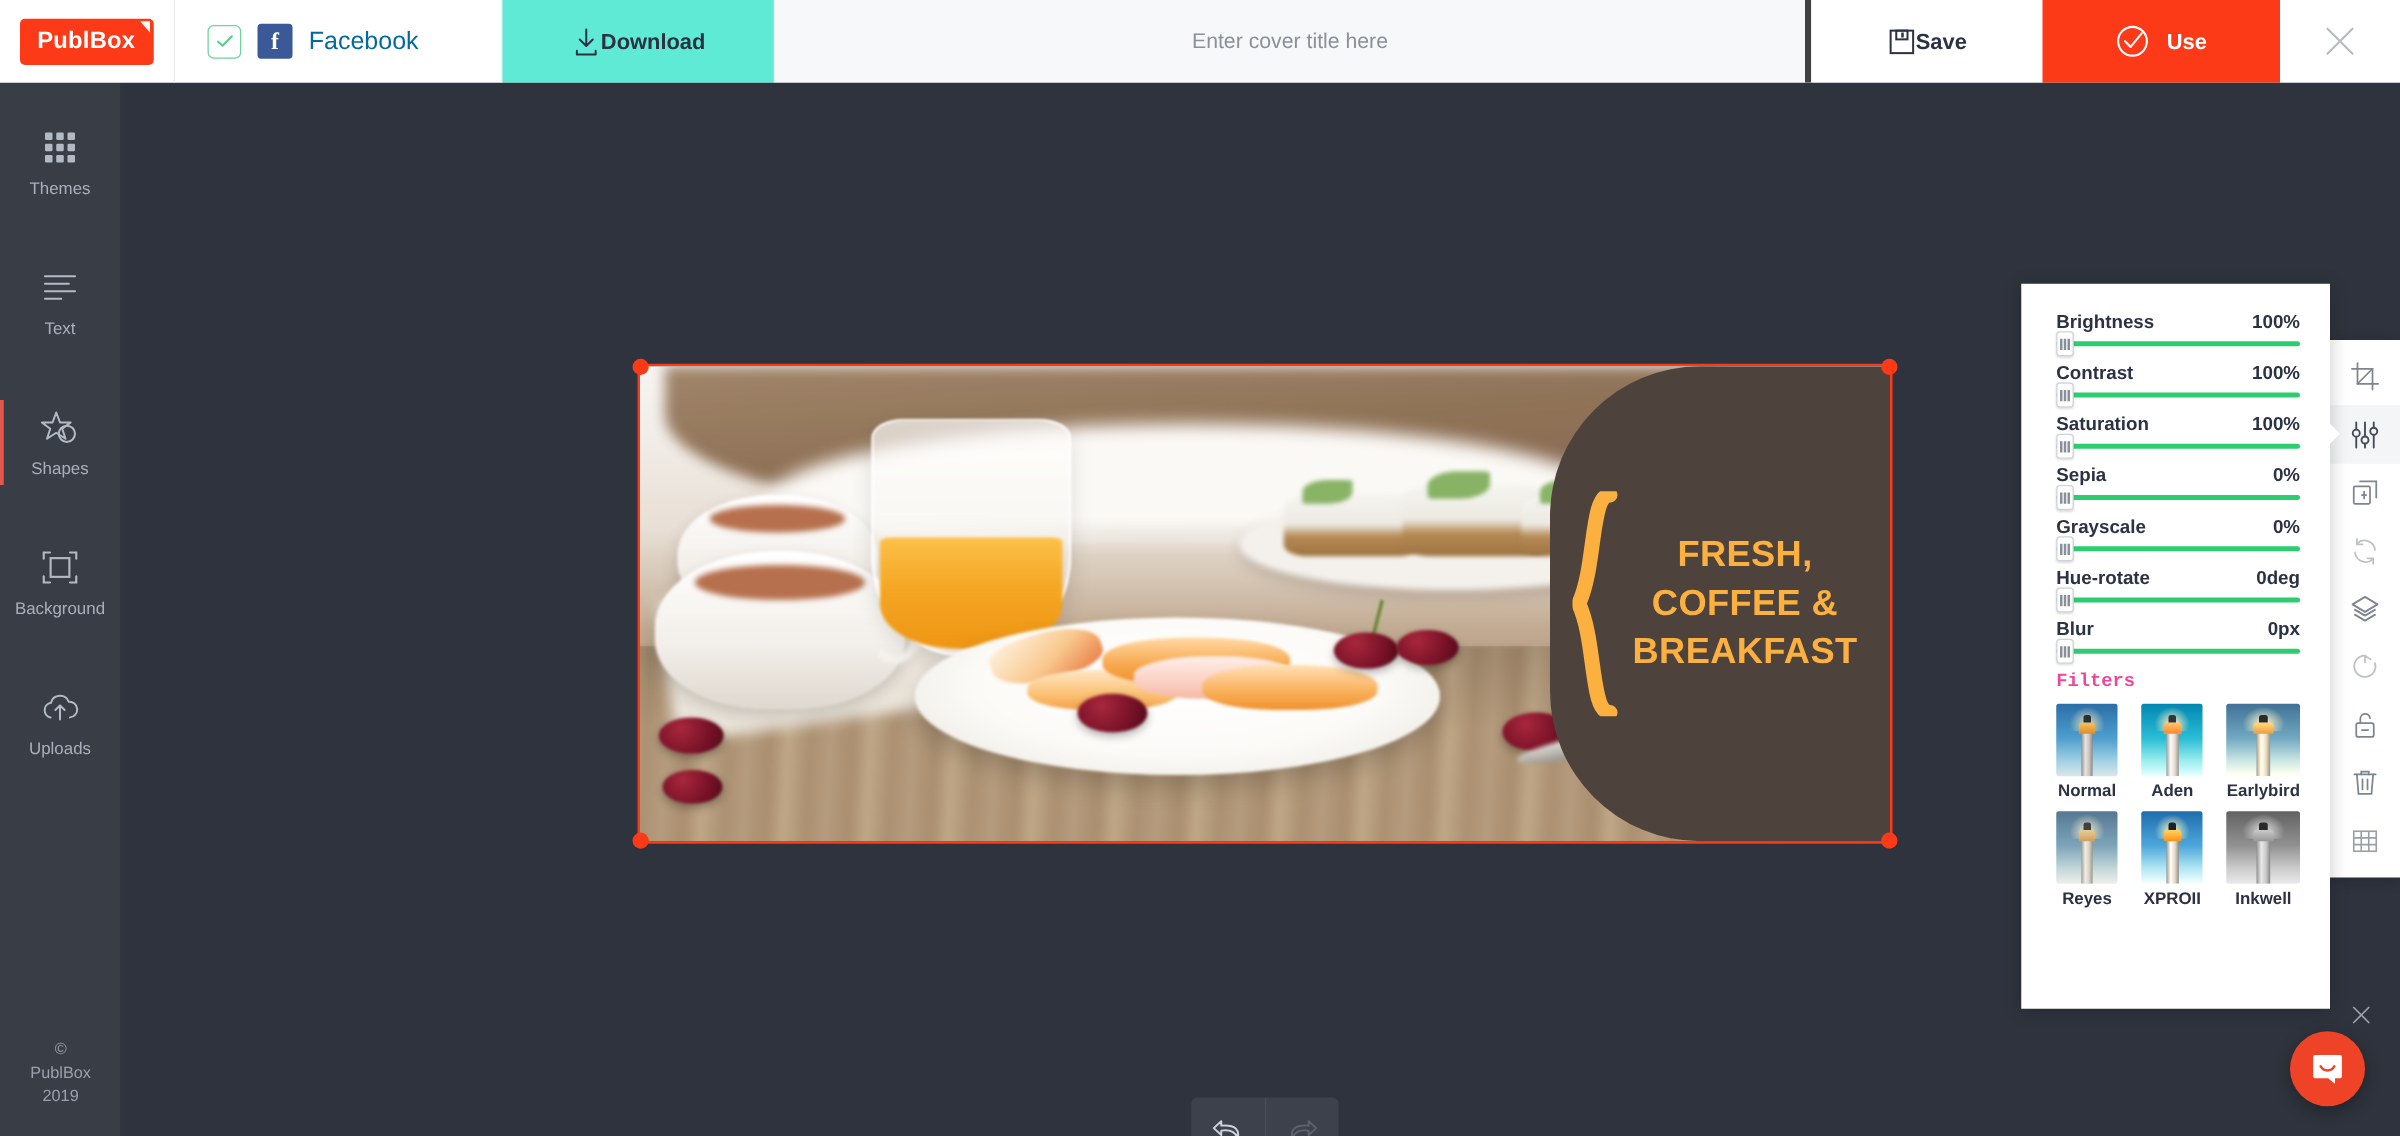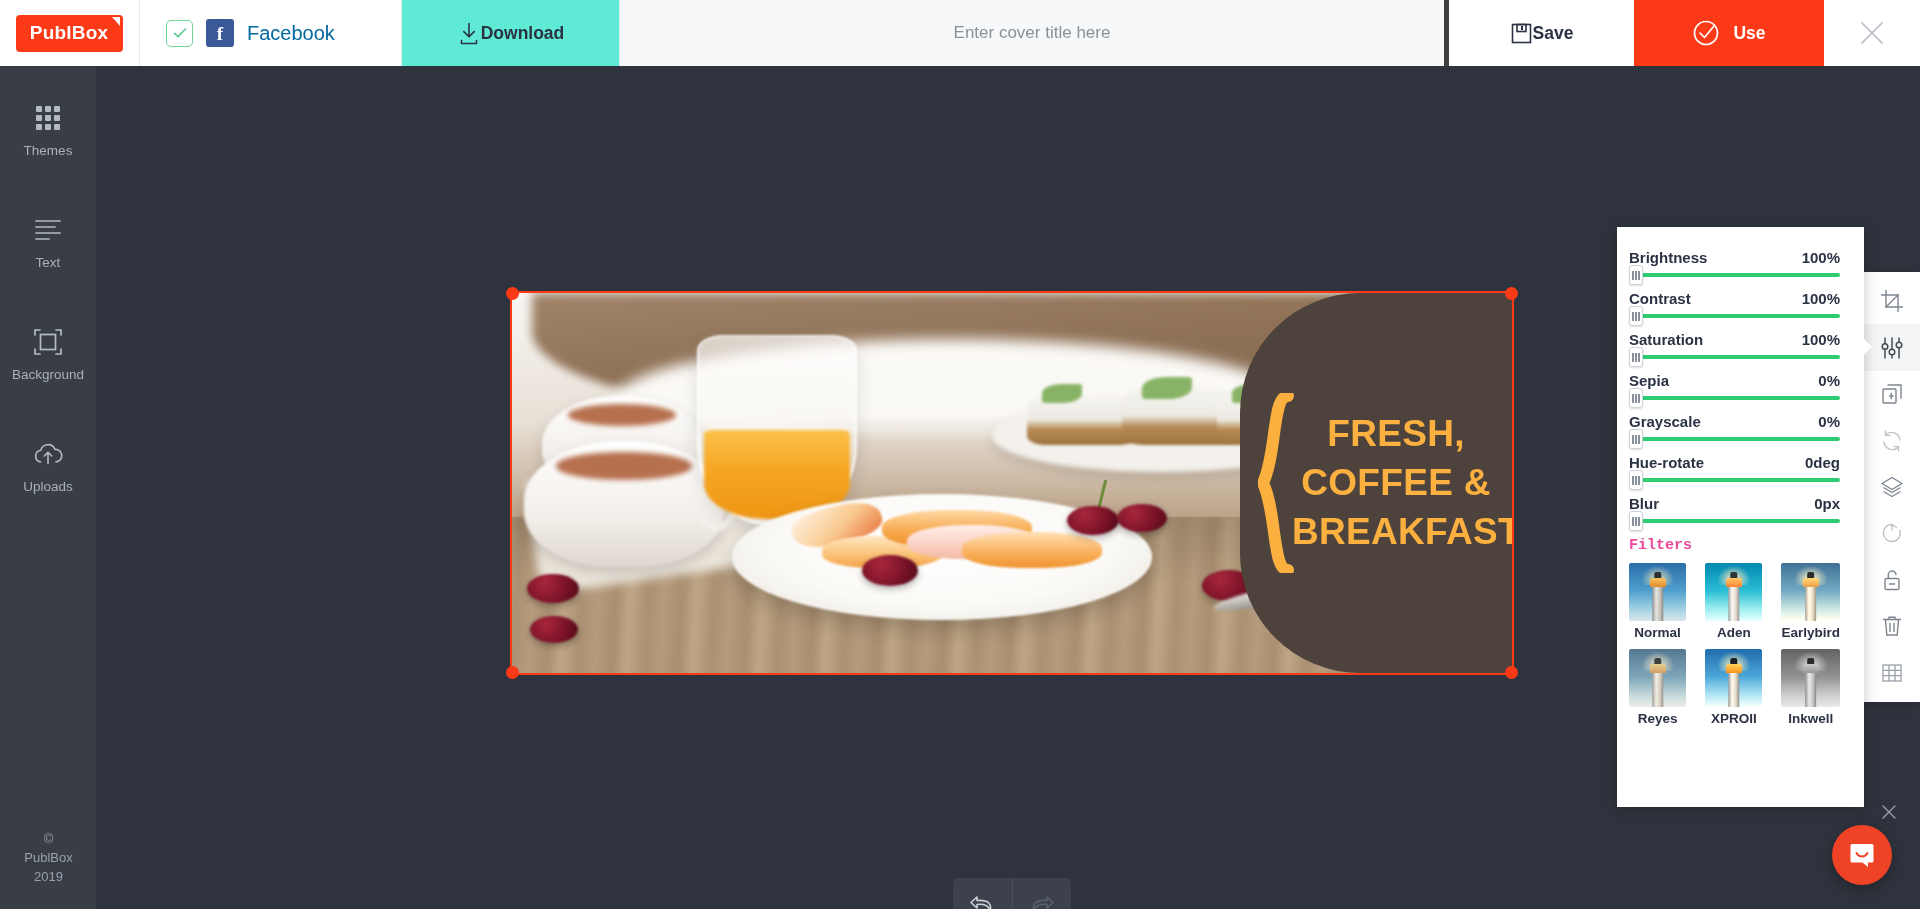--- a/index.html
+++ b/index.html
@@ -259,21 +259,21 @@
     background: #4e433c;
     border-radius: 120px 0 0 120px;
   }
   .brace {
     position: absolute; left: 18px; top: 50%; transform: translateY(-50%);
     width: 40px; height: 180px;
   }
   .panel-text {
     position: absolute; left: 52px; right: 12px; top: 50%;
     transform: translateY(-50%); text-align: center;
-    color: #fbb03f; font-weight: bold; font-size: 37px; line-height: 1.33;
+    color: #fbb03f; font-weight: bold; font-size: 29px; line-height: 1.33;
     letter-spacing: .3px;
   }
 
   
   .handle {
     position: absolute; width: 13px; height: 13px; border-radius: 50%;
     background: #fc3a17;
   }
   .h-tl { left: -6px; top: -6px; }
   .h-tr { right: -6px; top: -6px; }
@@ -286,21 +286,21 @@
     background: #3c414b; border-radius: 5px; display: flex; overflow: hidden;
   }
   .hist-btn {
     flex: 1; display: flex; align-items: center; justify-content: center; cursor: pointer;
   }
   .hist-btn + .hist-btn { border-left: 1px solid #4a505b; }
 
   
   .filter-panel {
     position: absolute; right: 56px; top: 227px; width: 247px; height: 580px;
-    background: #ffffff; z-index: 35; padding: 22px 24px 10px 12px;
+    background: #ffffff; z-index: 35; padding: 22px 24px 10px 28px;
     box-shadow: 0 2px 14px rgba(0,0,0,.22);
   }
   .slider-row { margin-bottom: 13px; }
   .slider-head { display: flex; justify-content: space-between; align-items: baseline; }
   .slider-name { font-size: 15px; font-weight: bold; color: #2b3244; }
   .slider-val { font-size: 15px; font-weight: bold; color: #2b3244; }
   .slider-track {
     position: relative; margin-top: 7px; height: 4px; border-radius: 2px;
     background: #2ecc71; cursor: pointer;
   }
@@ -468,20 +468,29 @@
             <path d="M3 4 H27"></path>
               <path d="M3 10 H22"></path>
               <path d="M3 16 H27"></path>
               <path d="M3 22 H16"></path>
           </g>
         </svg>
       </span>
       <span class="lbl">Text</span>
     </div>
 
+    <div class="side-item active">
+      <span class="ico">
+        <svg width="32" height="30" viewBox="0 0 32 30">
+          <path d="M12 2 L15 10 L23.5 10 L16.8 15 L19.4 23 L12 18.2 L4.6 23 L7.2 15 L0.5 10 L9 10 Z" transform="translate(1,1)" fill="none" stroke="#b3bac4" stroke-width="1.6" stroke-linejoin="round"></path>
+          <circle cx="21.5" cy="20" r="6.5" fill="none" stroke="#b3bac4" stroke-width="1.6"></circle>
+        </svg>
+      </span>
+      <span class="lbl">Shapes</span>
+    </div>
 
     <div class="side-item">
       <span class="ico">
         <svg width="30" height="30" viewBox="0 0 30 30">
           <g fill="none" stroke="#b3bac4" stroke-width="1.7" stroke-linecap="round">
             <path d="M2 8 V3 H7"></path>
               <path d="M23 3 H28 V8"></path>
               <path d="M28 22 V27 H23"></path>
               <path d="M7 27 H2 V22"></path>
             <rect x="7.5" y="7.5" width="15" height="15"></rect>

